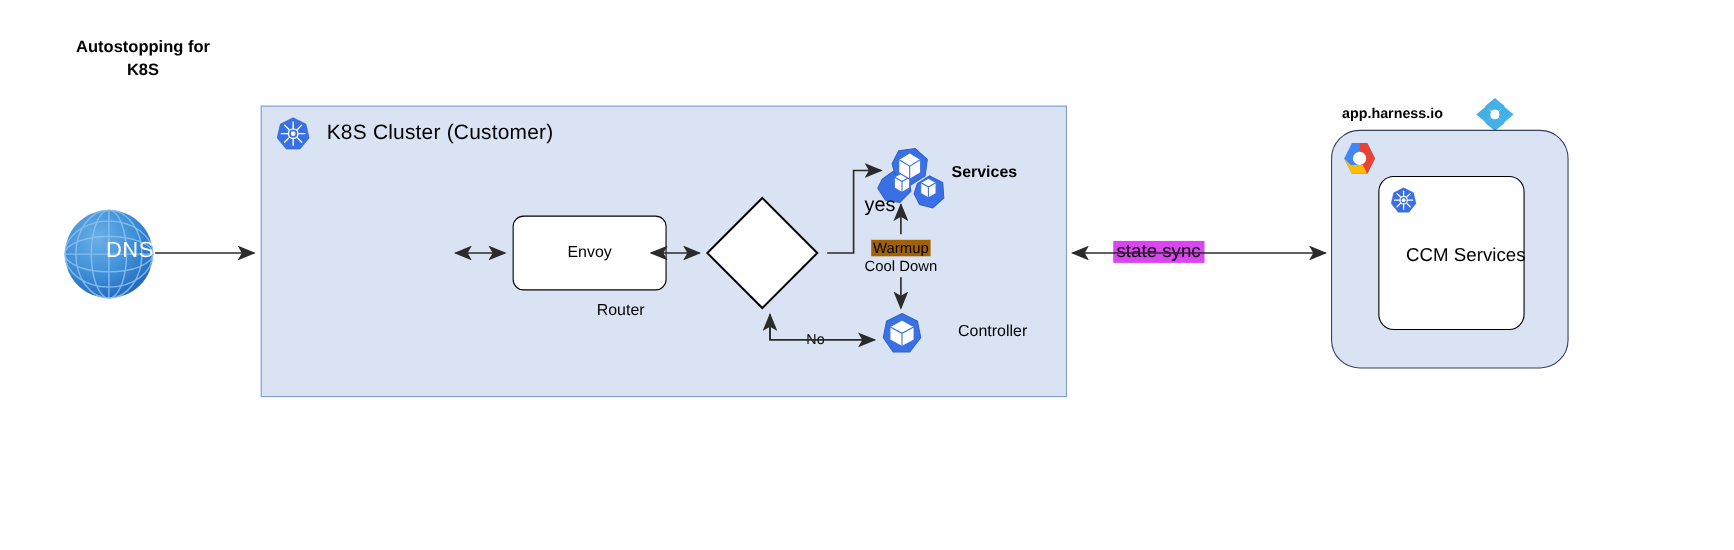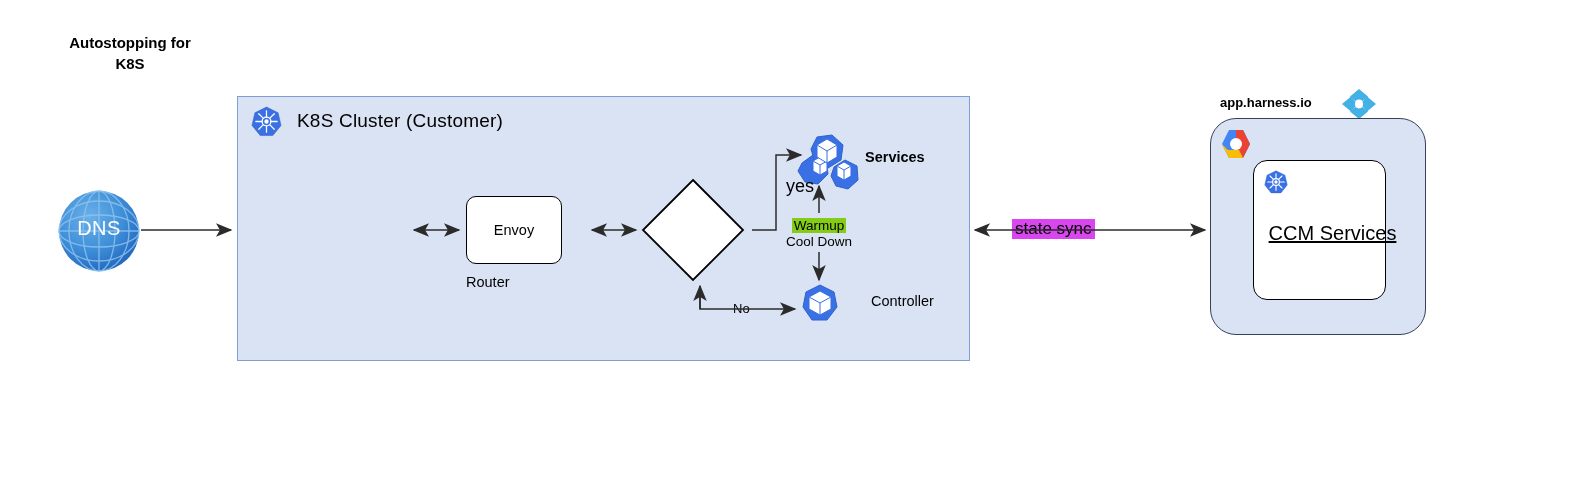--- a/index.html
+++ b/index.html
@@ -27,64 +27,64 @@
     left:297px;top:110px;font-size:19px;font-weight:normal;letter-spacing:.2px;
   }
 
   
   .nodebox{
     background:#ffffff;border:1.6px solid #000000;border-radius:10px;
     display:flex;align-items:center;justify-content:center;text-align:center;
     font-size:14.5px;line-height:19px;box-sizing:border-box;white-space:pre-line;
   }
   #ingress-box{left:287px;top:196px;width:120px;height:68px;}
-  #envoy-box{left:466px;top:196px;width:96px;height:68px;}
-  #router-label{left:466px;top:274px;width:120px;text-align:left;font-size:14.5px;}
+  #envoy-box{left:466px;top:196px;width:140px;height:68px;}
+  #router-label{left:466px;top:274px;width:120px;text-align:right;font-size:14.5px;}
 
   
   #decision-diamond{left:641px;top:178px;width:104px;height:104px;}
   #decision-text{
     left:641px;top:198px;width:104px;text-align:center;
     font-size:14px;line-height:17.5px;white-space:pre-line;
   }
 
   
   #yes-label{left:760px;top:176px;font-size:18px;margin-left:26px;}
   #no-label{left:733px;top:301px;font-size:13px;}
   #state-sync-label{
     left:1012px;top:219px;font-size:17px;background:#d946ef;padding:0 3px;
   }
   #warmup-label{
     left:782px;top:218px;width:74px;text-align:center;font-size:13.5px;
     line-height:16px;
   }
-  #warmup-line1{background:#84cc16;padding:0 2px;}
+  #warmup-line1{background:#a16207;padding:0 2px;}
   #services-label{left:865px;top:149px;font-size:14.5px;font-weight:bold;}
   #controller-label{left:855px;top:293px;font-size:14.5px;margin-left:16px;}
 
   
   #harness-title{left:1220px;top:95px;font-size:13px;font-weight:bold;}
   #harness-logo{left:1341px;top:88px;width:36px;height:32px;}
   #harness-container{
     left:1210px;top:118px;width:216px;height:217px;
     background:#dae3f3;border:1px solid #36425a;border-radius:26px;box-sizing:border-box;
   }
   #gcp-icon{left:1219px;top:128px;width:34px;height:32px;}
   #ccm-box{
     left:1253px;top:160px;width:133px;height:140px;
     background:#ffffff;border:1px solid #000000;border-radius:14px;box-sizing:border-box;
   }
   #ccm-k8s-icon{left:1264px;top:170px;width:24px;height:24px;}
-  #ccm-label{left:1253px;top:222px;width:159px;text-align:center;font-size:20px;text-decoration:underline;}
+  #ccm-label{left:1253px;top:222px;width:159px;text-align:center;font-size:17px;}
 
   
   #cluster-k8s-icon{left:251px;top:106px;width:31px;height:31px;}
   #dns-node{left:58px;top:190px;width:82px;height:82px;}
   #dns-text{
-    left:58px;top:217px;width:82px;text-align:center;color:#ffffff;
+    left:58px;top:217px;width:82px;text-align:right;color:#ffffff;
     font-size:20px;font-weight:500;letter-spacing:.5px;
   }
   #services-icon{left:786px;top:133px;width:78px;height:68px;}
   #controller-icon{left:800px;top:284px;width:40px;height:38px;}
 
   svg.overlay{position:absolute;left:0;top:0;width:1576px;height:500px;pointer-events:none;}
 </style>
 </head>
 <body>
 

